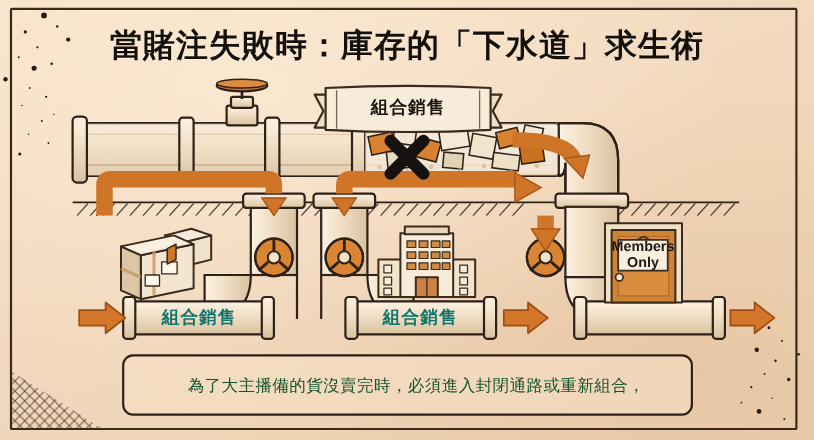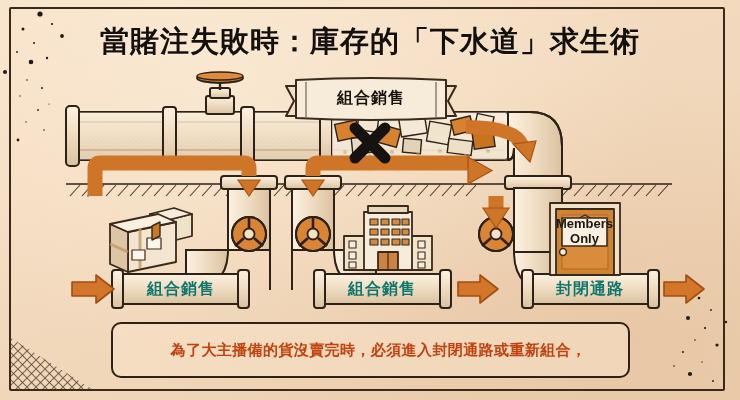--- a/index.html
+++ b/index.html
@@ -111,22 +111,22 @@
     background: rgba(247,226,201,0.55);
     box-sizing: border-box;
     display: flex;
     flex-direction: column;
     align-items: center;
     justify-content: center;
     gap: 2px;
   }
   .caption-line {
     font-size: 15px;
-    font-weight: 700;
-    color: #c2410c;
+    font-weight: 400;
+    color: #14532d;
     letter-spacing: 0.4px;
     white-space: nowrap;
     margin-left: 16px;
   }
 </style>
 </head>
 <body>
 
 <div id="root">
 
@@ -504,21 +504,20 @@
   </svg>
 
   <div id="title">當賭注失敗時：庫存的「下水道」求生術</div>
 
   <div id="banner-wrap">
     <div id="banner-text">組合銷售</div>
   </div>
 
   <div class="pipe-label" id="label-a">組合銷售</div>
   <div class="pipe-label" id="label-b">組合銷售</div>
-  <div class="pipe-label" id="label-c">封閉通路</div>
 
   <div id="members-sign">
     <span>Members</span>
     <span>Only</span>
   </div>
 
   <div id="caption-box">
     <div class="caption-line">為了大主播備的貨沒賣完時，必須進入封閉通路或重新組合，</div>
   </div>
 

